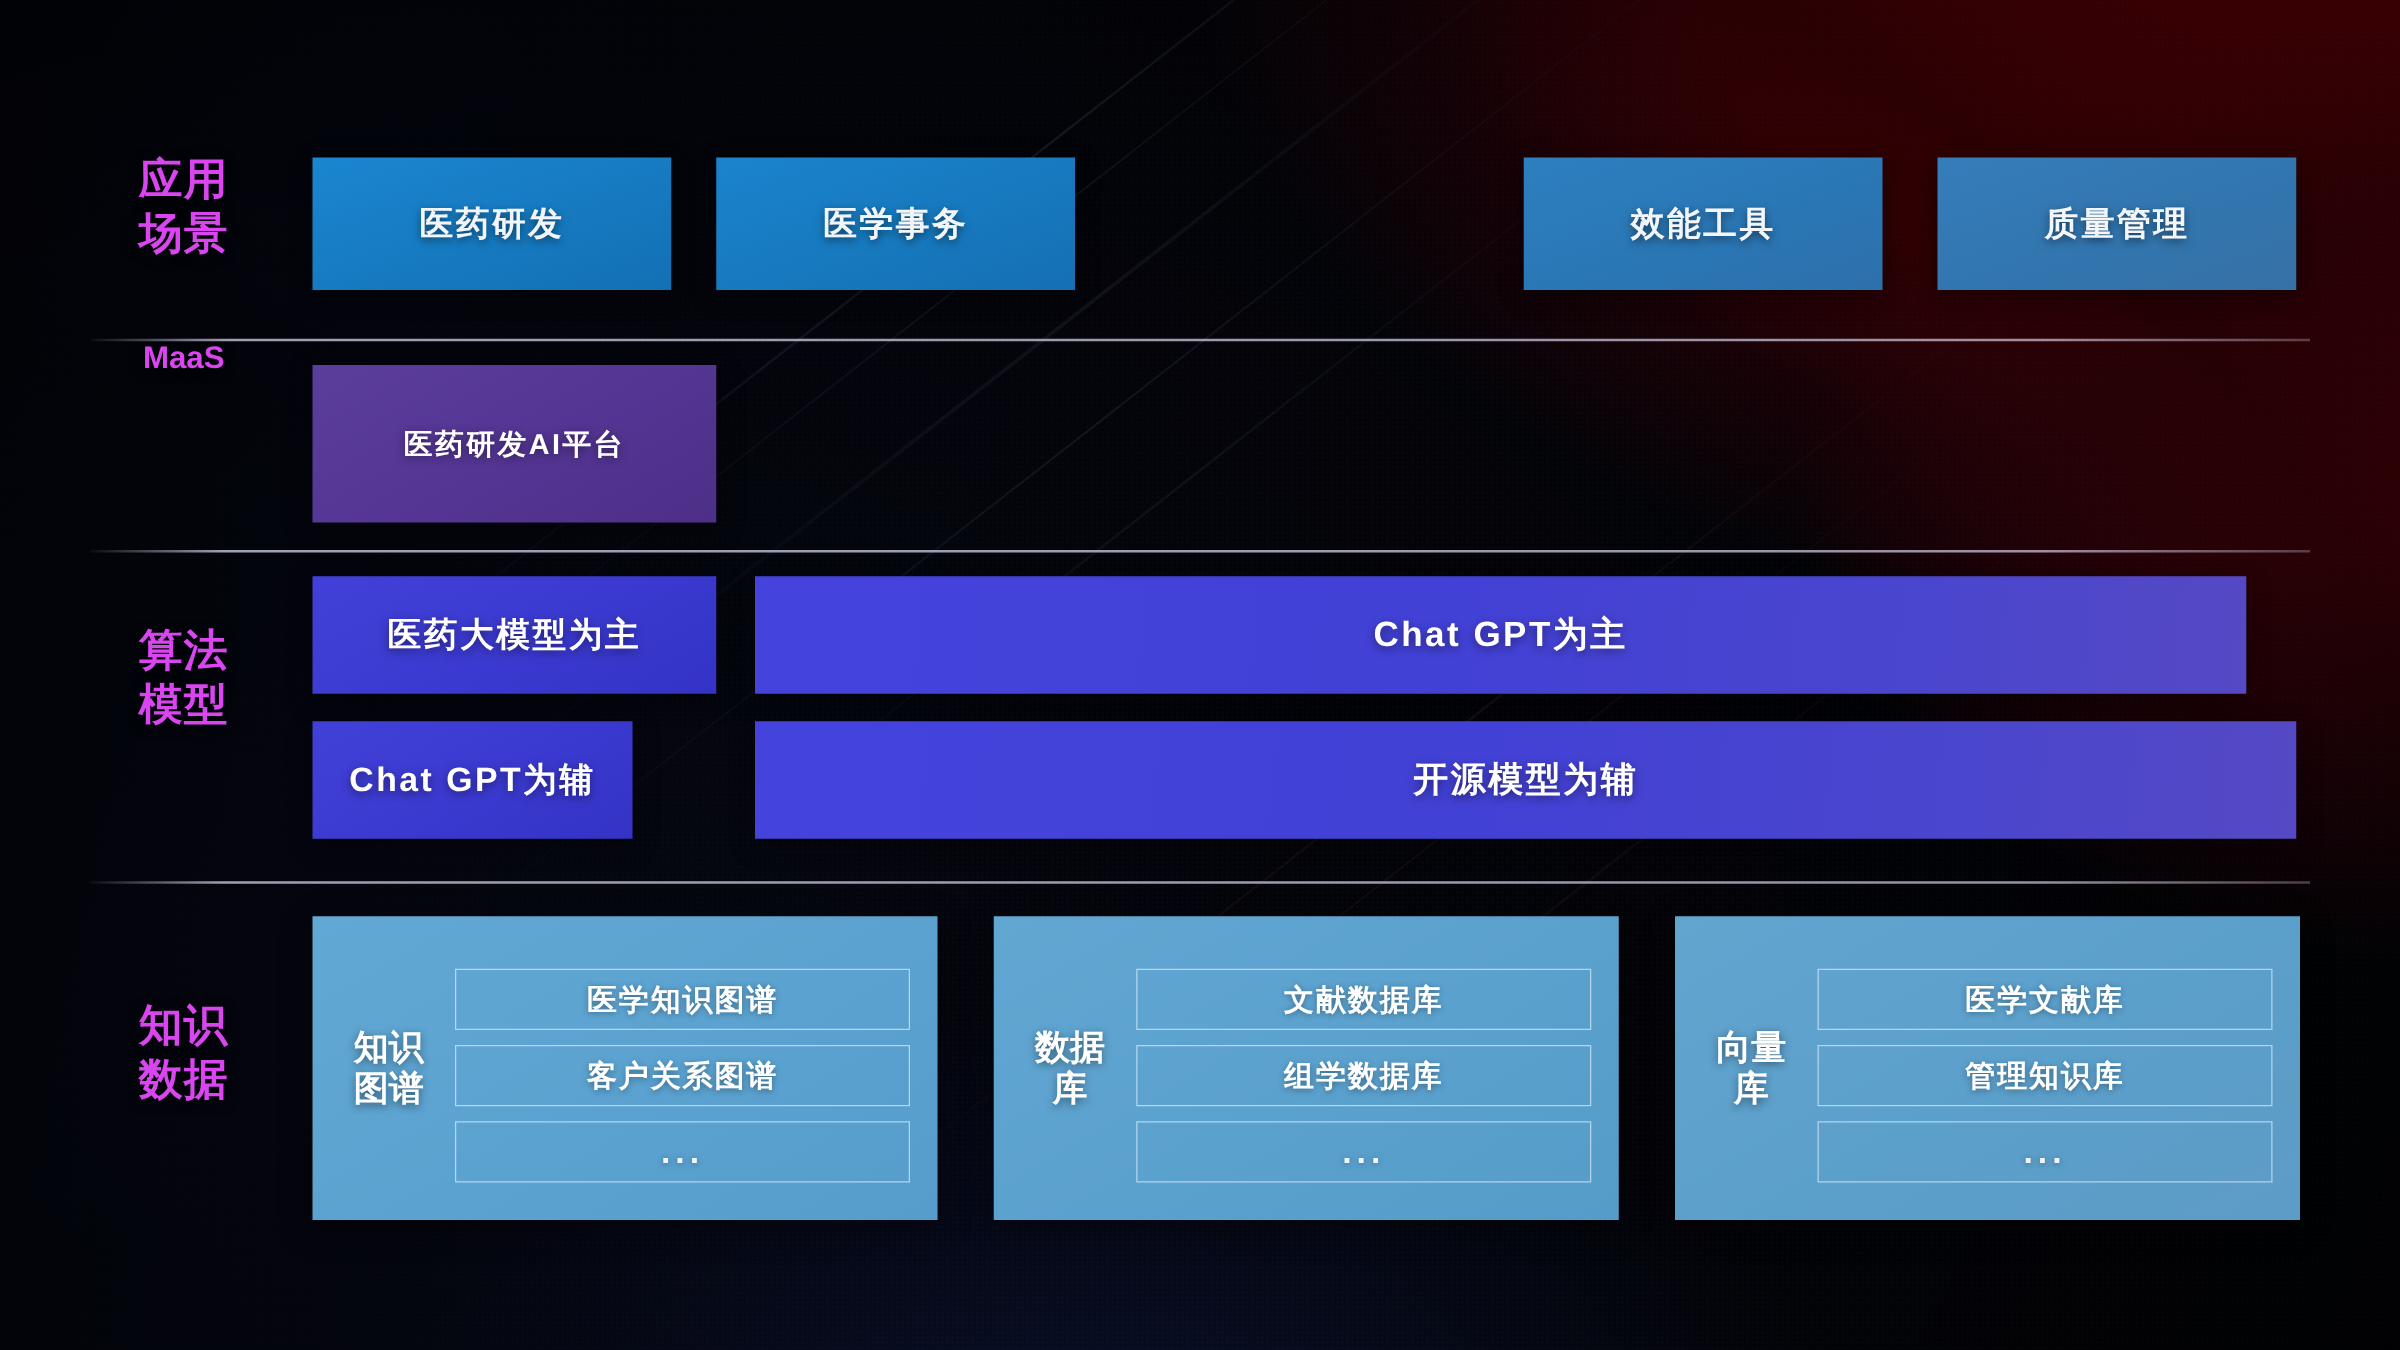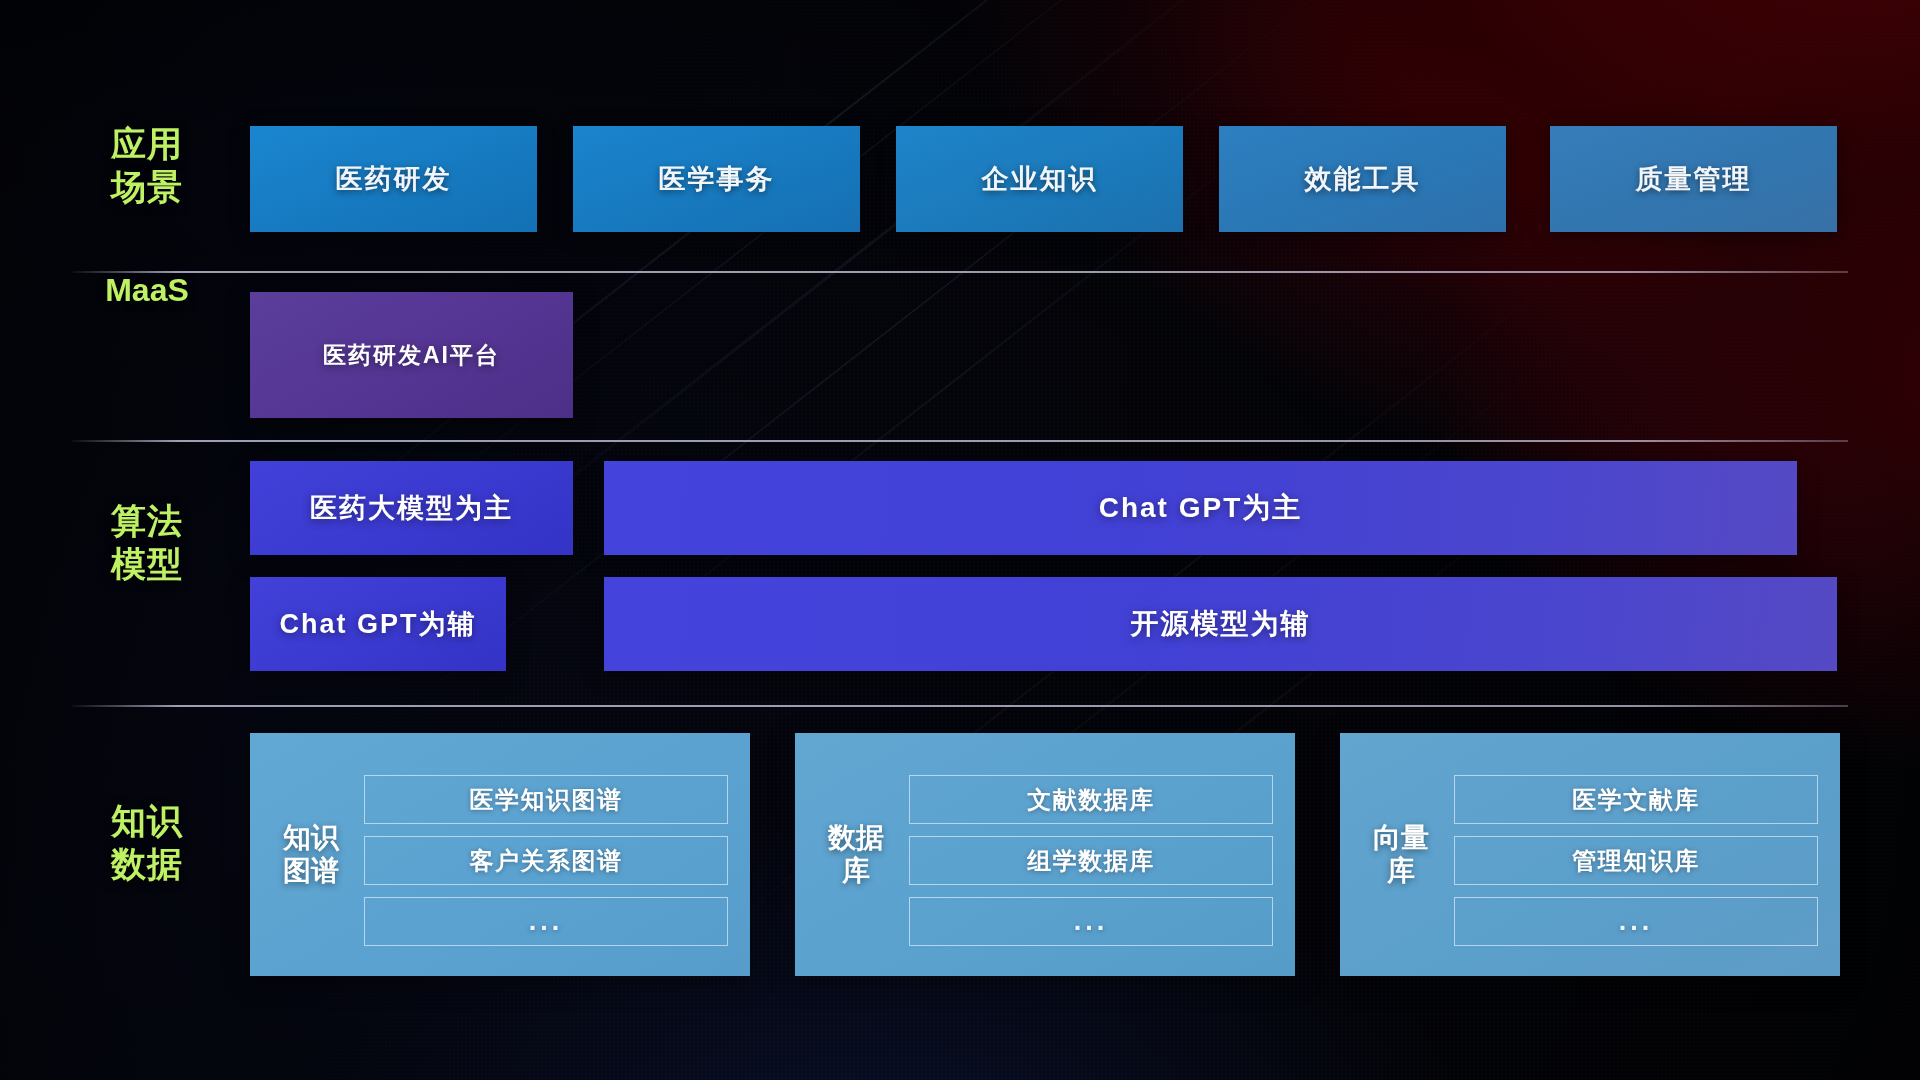--- a/index.html
+++ b/index.html
@@ -45,21 +45,21 @@
     background-image:radial-gradient(rgba(255,255,255,0.045) 1px, transparent 1px);
     background-size:4px 4px;opacity:.55;
   }
 
   
   #stage{position:absolute;inset:0;z-index:3;}
 
   .rowlabel{
     position:absolute;
     width:150px;text-align:center;
-    color:#bef264;font-weight:bold;
+    color:#d946ef;font-weight:bold;
     font-size:35px;line-height:1.22;letter-spacing:1px;
     text-shadow:0 2px 10px rgba(0,0,0,.75);
     white-space:pre-line;
   }
 
   .divider{
     position:absolute;left:72px;width:1776px;height:2px;
     background:linear-gradient(90deg, rgba(150,150,175,0.05) 0%, rgba(186,186,206,0.85) 6%, rgba(196,192,214,0.8) 55%, rgba(200,190,212,0.75) 88%, rgba(190,170,190,0.35) 100%);
   }
 
@@ -161,33 +161,30 @@
 
   <div class="rowlabel" style="left:72px;top:123px;">应用
 场景</div>
 
   <div class="scenario" style="left:250px;top:126px;width:287px;background:linear-gradient(160deg,#1a86d0 0%,#1679bf 60%,#1370b4 100%);">
     <span>医药研发</span>
   </div>
   <div class="scenario" style="left:573px;top:126px;width:287px;background:linear-gradient(160deg,#1a84cd 0%,#1778bd 60%,#166fb3 100%);">
     <span>医学事务</span>
   </div>
-  <div class="scenario" style="left:896px;top:126px;width:287px;background:linear-gradient(160deg,#1e84c9 0%,#1b79ba 60%,#1d70ae 100%);">
-    <span>企业知识</span>
-  </div>
   <div class="scenario" style="left:1219px;top:126px;width:287px;background:linear-gradient(160deg,#2d7fc0 0%,#2a76b4 60%,#2e70ab 100%);">
     <span>效能工具</span>
   </div>
   <div class="scenario" style="left:1550px;top:126px;width:287px;background:linear-gradient(160deg,#357dba 0%,#3275ae 60%,#3870a6 100%);">
     <span>质量管理</span>
   </div>
 
   <div class="divider" style="top:271px;"></div>
 
-  <div class="rowlabel" style="left:72px;top:271px;font-size:32px;letter-spacing:0;">MaaS</div>
+  <div class="rowlabel" style="left:72px;top:271px;font-size:25px;letter-spacing:0;">MaaS</div>
 
   <div class="maas-box maas-left" style="left:250px;top:292px;width:323px;background:linear-gradient(150deg,#5b3d9c 0%,#543593 55%,#4d2f88 100%);">
     <span>医药研发AI平台</span>
   </div>
 
   <div class="divider" style="top:440px;"></div>
 
   <div class="rowlabel" style="left:72px;top:500px;">算法
 模型</div>
 

